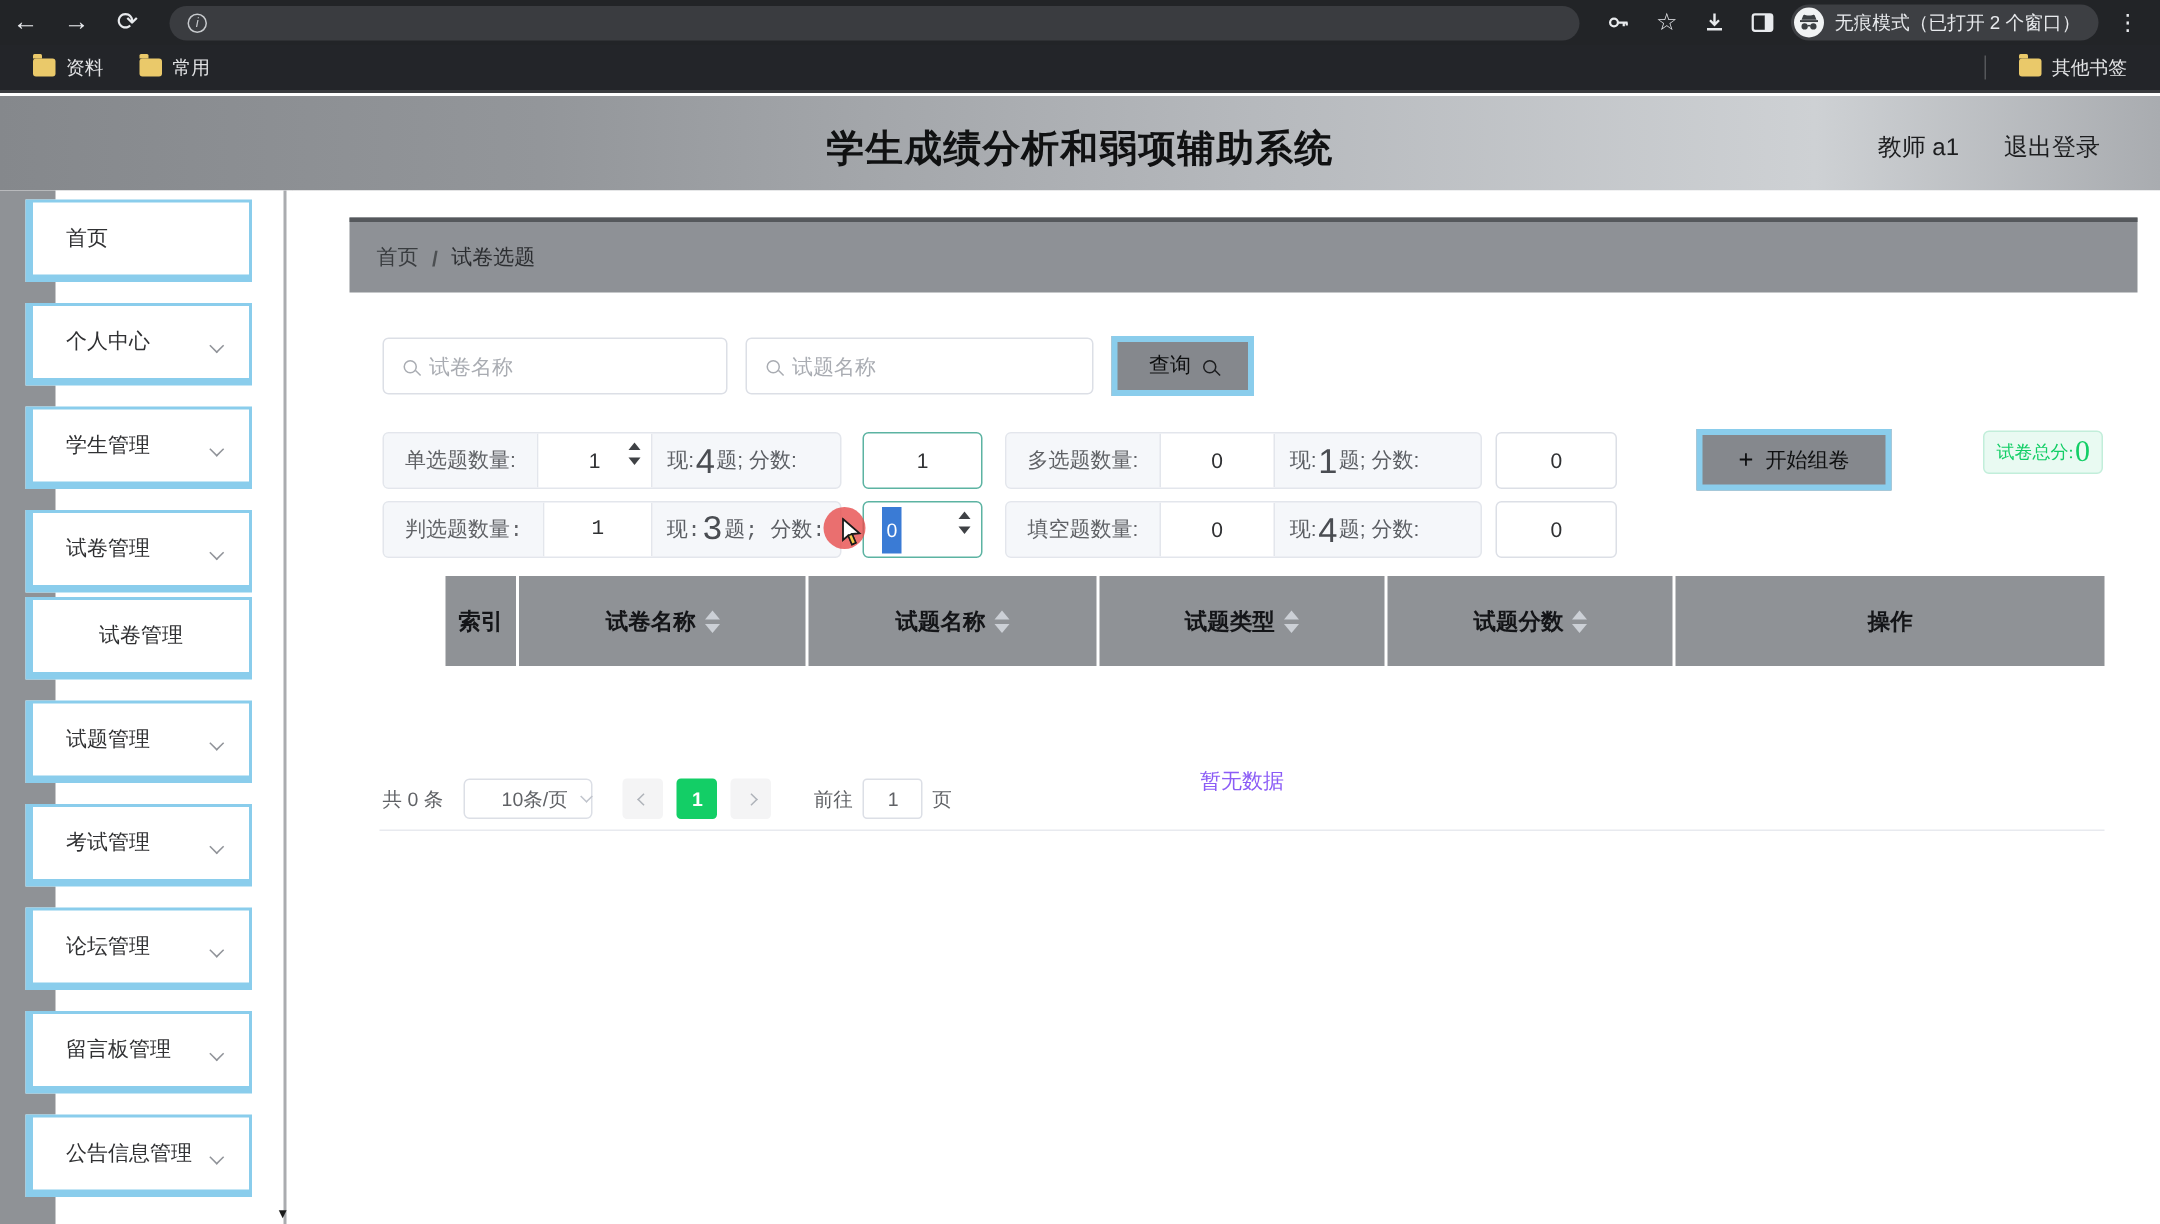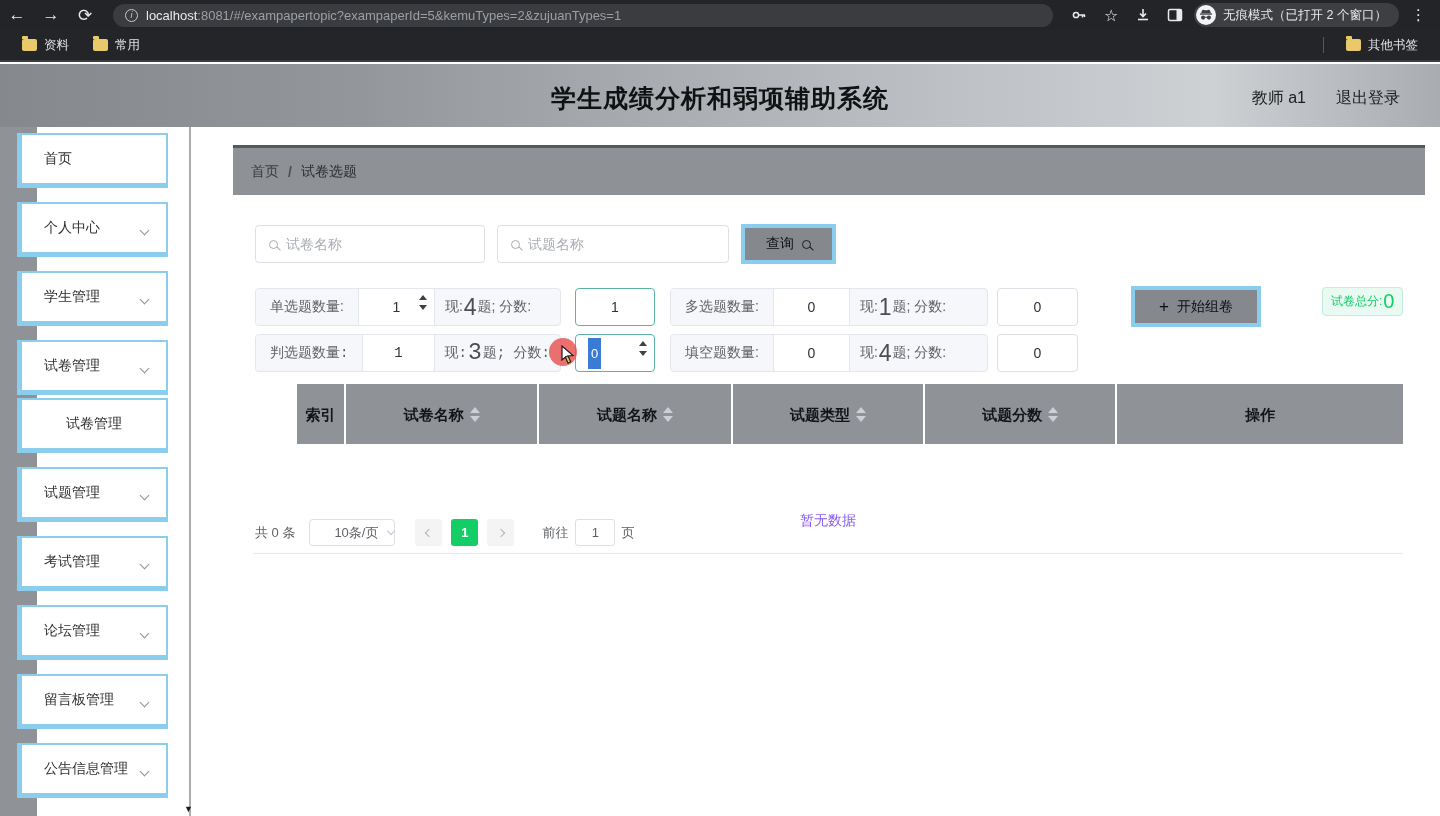--- a/index.html
+++ b/index.html
@@ -70,21 +70,21 @@
   .qnow { display:flex; align-items:center; padding:0 10px; font-size:14px; color:#5c5f64; white-space:nowrap; }
   .qnow .big { font-size:23px; color:#4a4d52; margin:0 1px; }
   .score { position:absolute; height:38px; background:#fff; border:1.5px solid #5cb3a2; border-radius:4px; display:flex; align-items:center; justify-content:center; font-size:14px; color:#303133; }
   .score.plain { border:1px solid #dcdfe6; }
   .sel0 { background:#3a7bd5; color:#fff; padding:8px 3px; font-size:13px; }
   .spin { position:absolute; right:7px; top:6px; display:flex; flex-direction:column; gap:5px; }
   .spin i { width:0; height:0; border-left:4px solid transparent; border-right:4px solid transparent; }
   .spin .up { border-bottom:5px solid #3f4145; }
   .spin .dn { border-top:5px solid #3f4145; }
 
-  .total-badge { position:absolute; background:#e9faf2; border:1px solid #c2eeda; border-radius:4px; display:flex; align-items:center; justify-content:center; padding:0 8px; height:29px; }
+  .total-badge { position:absolute; background:#e9faf2; border:1px solid #c2eeda; border-radius:4px; display:flex; align-items:center; justify-content:center; padding:0 8px; height:29px;font-family:Liberation Serif, serif; }
   .total-badge .t { font-size:12px; color:#13ce66; }
   .total-badge .v { font-size:20px; color:#13ce66; margin-left:1px; }
 
   
   .tbl { position:absolute; left:58px; top:257px; width:1150px; }
   .thead { display:flex; gap:2px; background:#fff;margin-left:44px; }
   .th { background:#8f9296; height:60px; display:flex; align-items:center; justify-content:center; font-size:15px; font-weight:bold; color:#141518; gap:6px; text-align:center; line-height:19px; }
   .sorter { display:flex; flex-direction:column; gap:3px; }
   .sorter i { width:0; height:0; border-left:5px solid transparent; border-right:5px solid transparent; }
   .sorter .up { border-bottom:6px solid #ccd0d6; }
@@ -110,21 +110,20 @@
 </style>
 </head>
 <body>
 
 <div class="topbar">
   <span class="nav-ic">←</span>
   <span class="nav-ic">→</span>
   <span class="nav-ic">⟳</span>
   <div class="url-pill">
     <span class="info-ic">i</span>
-    <span class="url-text"><b>localhost</b><span>:8081/#/exampapertopic?exampaperId=5&amp;kemuTypes=2&amp;zujuanTypes=1</span></span>
   </div>
   <div class="right-ics">
     <span class="svg-ic">
       <svg width="16" height="16" viewBox="0 0 16 16">
           <circle cx="5" cy="8" r="2.6" fill="none" stroke="#e8eaed" stroke-width="1.5"></circle>
           <path d="M7.5 8 H14 M11.5 8 V10.5 M13.5 8 V10" stroke="#e8eaed" stroke-width="1.5" fill="none"></path>
         </svg>
     </span>
     <span class="svg-ic star-ic">☆</span>
     <span class="svg-ic">

